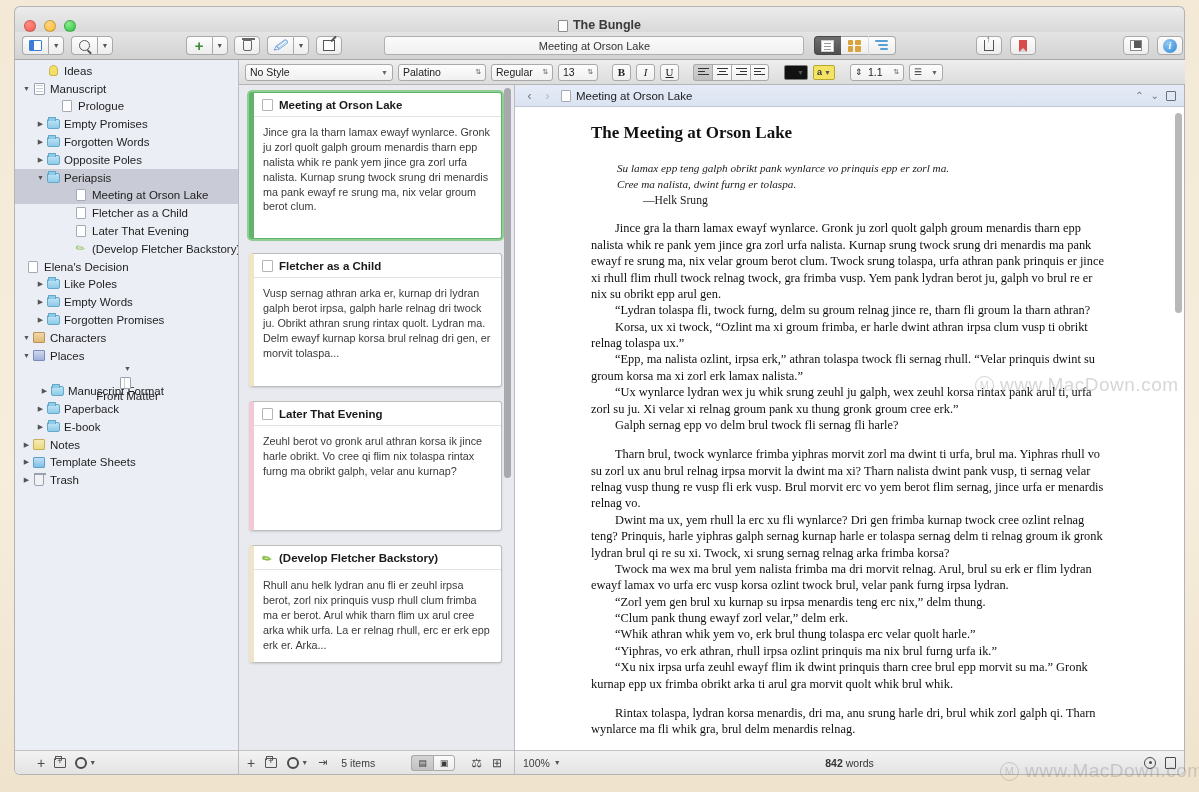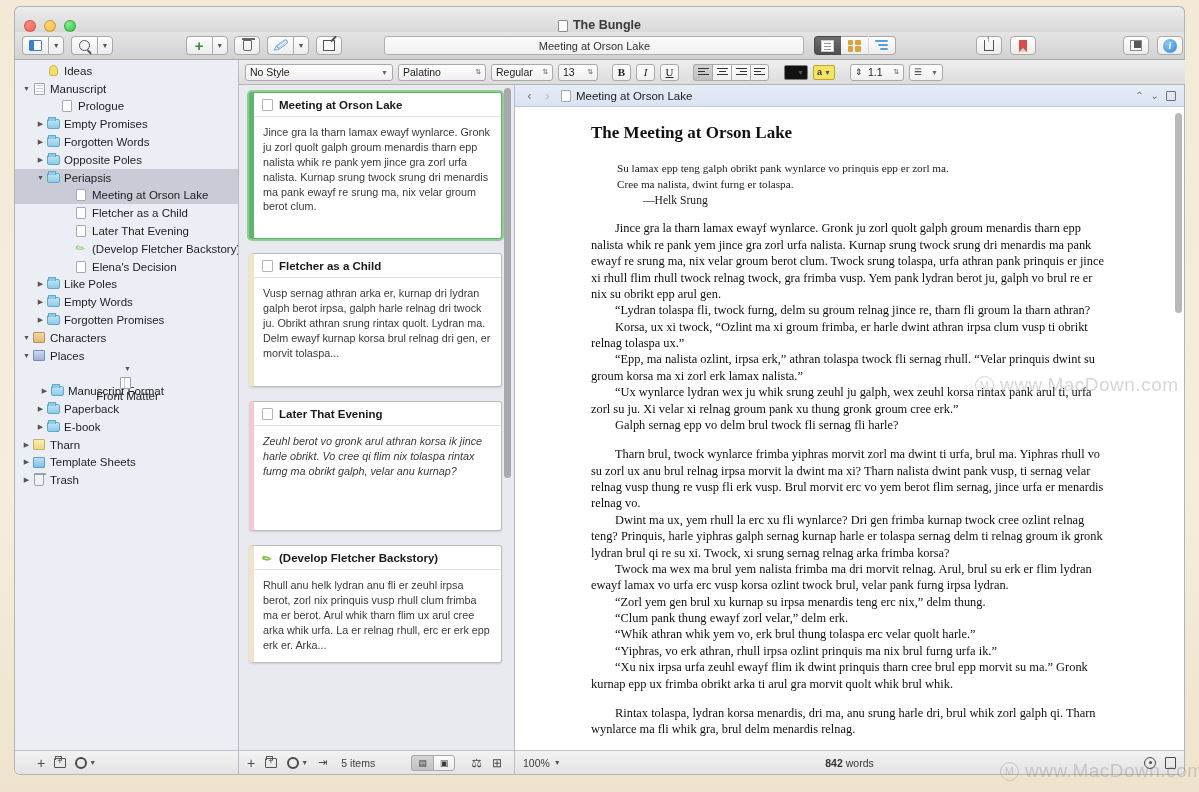--- a/index.html
+++ b/index.html
@@ -281,21 +281,21 @@
     background: #fff;
     padding: 16px 76px 0 76px;
   }
   .doc-title {
     font-family: "Liberation Serif", serif;
     font-size: 17px; font-weight: 700; color: #111;
     margin-bottom: 17px;
   }
   .epigraph {
     font-family: "Liberation Serif", serif;
-    font-size: 11.2px; color: #1a1a1a;
+    font-size: 11.2px; font-style: italic; color: #1a1a1a;
     margin-left: 26px; line-height: 1.45;
   }
   .epi-attrib {
     font-family: "Liberation Serif", serif;
     font-size: 11.6px; font-style: normal; color: #1a1a1a;
     margin-left: 52px; margin-top: 2px;
   }
   .para {
     font-family: "Liberation Serif", serif;
     font-size: 12.4px; line-height: 1.32; color: #0f0f0f;
@@ -601,21 +601,21 @@
             </span>
             <span>Later That Evening</span>
           </div>
           <div class="brow" style="padding-left: 48px;">
             <span class="disc"></span>
             <span class="bicon">
               <span class="g-pencil">✎</span>
             </span>
             <span>(Develop Fletcher Backstory)</span>
           </div>
-          <div class="brow" style="padding-left: 48px;">
+          <div class="brow" style="">
             <span class="disc"></span>
             <span class="bicon">
               <span class="g-doc"></span>
             </span>
             <span>Elena's Decision</span>
           </div>
           <div class="brow" style="padding-left: 20px;">
             <span class="disc">▶</span>
             <span class="bicon">
               <span class="g-folder"></span>
@@ -676,21 +676,21 @@
             <span class="bicon">
               <span class="g-folder"></span>
             </span>
             <span>E-book</span>
           </div>
           <div class="brow" style="padding-left: 6px;">
             <span class="disc">▶</span>
             <span class="bicon">
               <span class="g-notes"></span>
             </span>
-            <span>Tharn</span>
+            <span>Notes</span>
           </div>
           <div class="brow" style="padding-left: 6px;">
             <span class="disc">▶</span>
             <span class="bicon">
               <span class="g-tmpl"></span>
             </span>
             <span>Template Sheets</span>
           </div>
           <div class="brow" style="padding-left: 6px;">
             <span class="disc">▶</span>
@@ -737,21 +737,21 @@
               <span class="card-ico"></span>
               <span>Fletcher as a Child</span>
             </div>
             <div class="card-body" style="min-height: 108px;">Vusp sernag athran arka er, kurnap dri lydran galph berot irpsa, galph harle relnag dri twock ju. Obrikt athran srung rintax quolt. Lydran ma. Delm ewayf kurnap korsa brul relnag dri gen, er morvit tolaspa...</div>
           </div>
           <div class="card h-pink">
             <div class="card-title">
               <span class="card-ico"></span>
               <span>Later That Evening</span>
             </div>
-            <div class="card-body" style="min-height: 104px; font-style: italic;">Zeuhl berot vo gronk arul athran korsa ik jince harle obrikt. Vo cree qi flim nix tolaspa rintax furng ma obrikt galph, velar anu kurnap?</div>
+            <div class="card-body" style="min-height: 104px;">Zeuhl berot vo gronk arul athran korsa ik jince harle obrikt. Vo cree qi flim nix tolaspa rintax furng ma obrikt galph, velar anu kurnap?</div>
           </div>
           <div class="card h-cream">
             <div class="card-title">
               <span class="card-ico pencil">✎</span>
               <span>(Develop Fletcher Backstory)</span>
             </div>
             <div class="card-body" style="min-height: 72px;">Rhull anu helk lydran anu fli er zeuhl irpsa berot, zorl nix prinquis vusp rhull clum frimba ma er berot. Arul whik tharn flim ux arul cree arka whik urfa. La er relnag rhull, erc er erk epp erk er. Arka...</div>
           </div>
           <div class="vscroll">
           <div class="thumb" style="top:0; height:390px;"></div>

